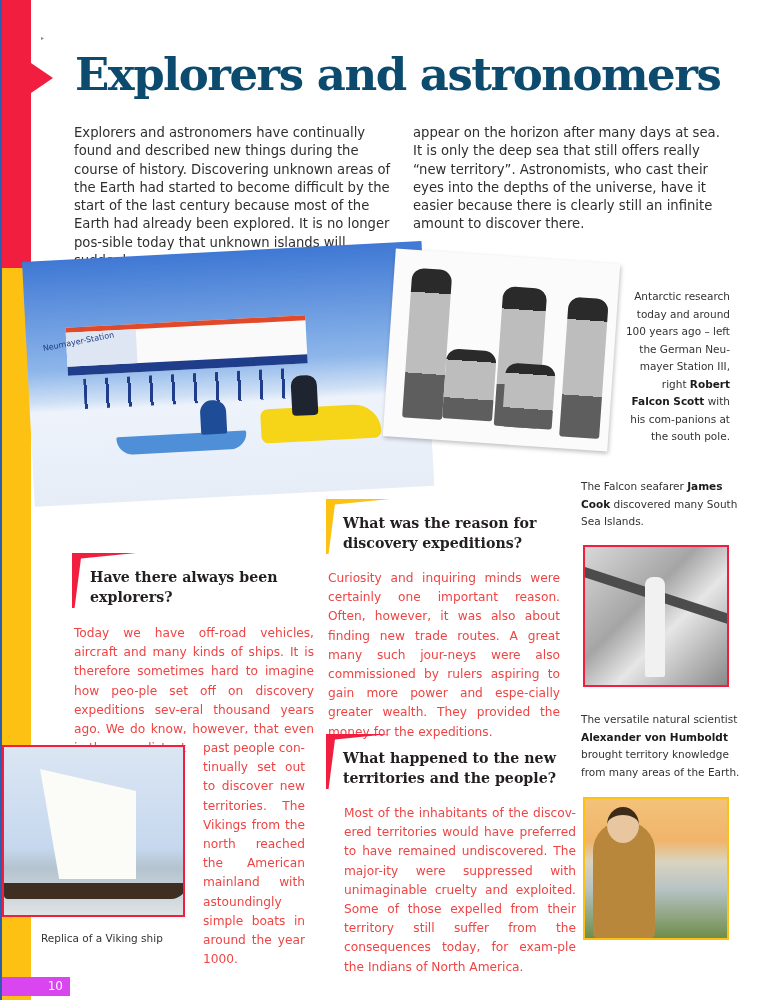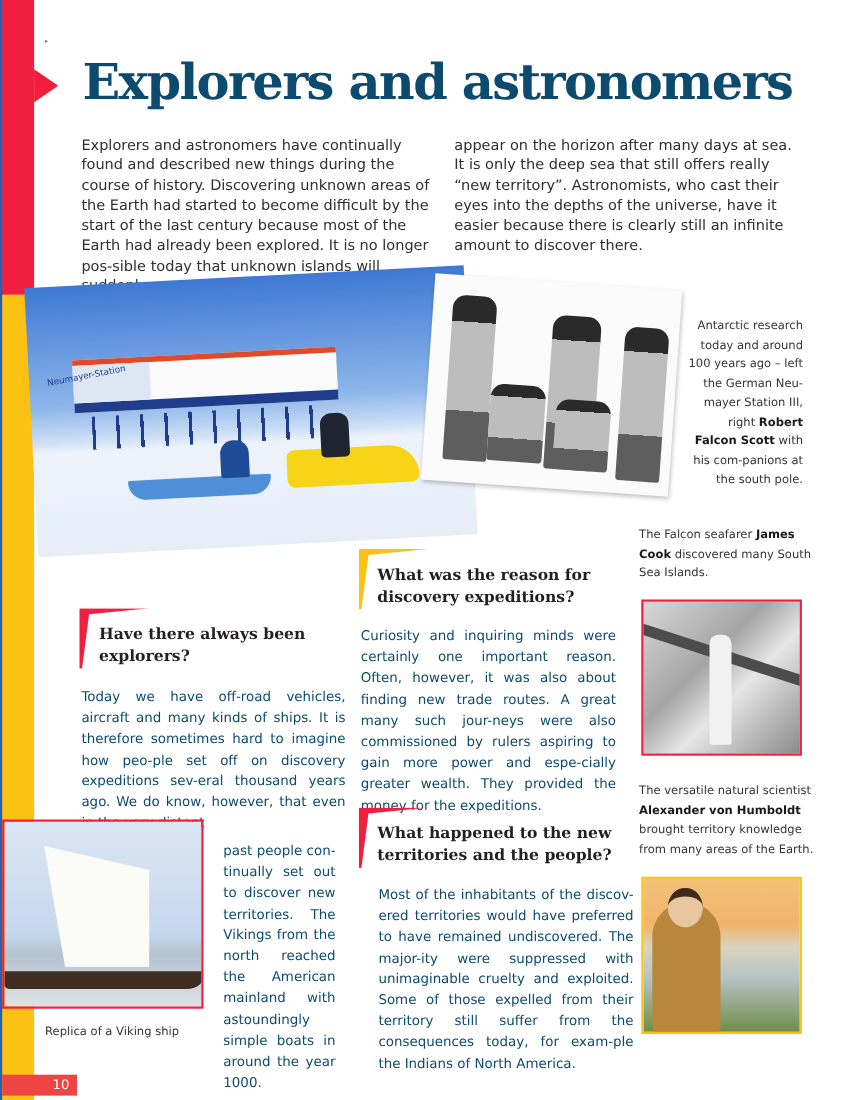--- a/index.html
+++ b/index.html
@@ -65,23 +65,23 @@
 
   
   .section-mark { position: absolute; width: 0; height: 0; }
   .mark-red::before, .mark-yellow::before { content: ""; position: absolute; left: 0; top: 0; width: 64px; height: 55px;
     clip-path: polygon(0 0, 100% 0, 14% 10%, 4% 100%, 0 100%); }
   .mark-red::before { background: #f11e3f; }
   .mark-yellow::before { background: #fcc112; }
 
   .section-head { position: absolute; font-family: "DejaVu Serif", serif; font-weight: bold; font-size: 14.2px;
     line-height: 20px; color: #231f20; }
-  .section-body { position: absolute; font-size: 12.2px; line-height: 19.2px; color: #0c4a6e; text-align: justify; }
+  .section-body { position: absolute; font-size: 12.2px; line-height: 19.2px; color: #ef4444; text-align: justify; }
 
-  .page-number { position: absolute; left: 2px; top: 977px; width: 68px; height: 19px; background: #ef4444;
+  .page-number { position: absolute; left: 2px; top: 977px; width: 68px; height: 19px; background: #d946ef;
     color: #fff; font-size: 12px; line-height: 19px; text-align: right; padding-right: 7px; }
 </style>
 </head>
 <body>
 
 <div class="band-blue"></div>
 <div class="band-red"></div>
 <div class="band-yellow"></div>
 <div class="band-notch"></div>
 <div class="tiny-mark">▸</div>
@@ -126,21 +126,21 @@
 </div>
 
 <div class="section-mark mark-red" style="left:72px;top:553px;"></div>
 <h2 class="section-head" style="left:90px;top:567px;width:200px;">Have there always been explorers?</h2>
 <p class="section-body" style="left:74px;top:624px;width:240px;">Today we have off-road vehicles, aircraft and many kinds of ships. It is therefore sometimes hard to imagine how peo-ple set off on discovery expeditions sev-eral thousand years ago. We do know, however, that even in the very distant</p>
 
 <div class="photo viking-photo">
   <div class="sail"></div>
   <div class="hull"></div>
 </div>
-<p class="section-body" style="left:203px;top:739px;width:102px;margin-top:25px;">past people con-tinually set out to discover new territories. The Vikings from the north reached the American mainland with astoundingly simple boats in around the year 1000.</p>
+<p class="section-body" style="left:203px;top:739px;width:102px;">past people con-tinually set out to discover new territories. The Vikings from the north reached the American mainland with astoundingly simple boats in around the year 1000.</p>
 <p class="caption cap-viking">Replica of a Viking ship</p>
 
 <div class="section-mark mark-yellow" style="left:326px;top:499px;"></div>
 <h2 class="section-head" style="left:343px;top:513px;width:210px;">What was the reason for discovery expeditions?</h2>
 <p class="section-body" style="left:328px;top:569px;width:232px;">Curiosity and inquiring minds were certainly one important reason. Often, however, it was also about finding new trade routes. A great many such jour-neys were also commissioned by rulers aspiring to gain more power and espe-cially greater wealth. They provided the money for the expeditions.</p>
 
 <div class="section-mark mark-red" style="left:326px;top:734px;"></div>
 <h2 class="section-head" style="left:343px;top:748px;width:220px;">What happened to the new territories and the people?</h2>
 <p class="section-body" style="left:344px;top:804px;width:232px;">Most of the inhabitants of the discov-ered territories would have preferred to have remained undiscovered. The major-ity were suppressed with unimaginable cruelty and exploited. Some of those expelled from their territory still suffer from the consequences today, for exam-ple the Indians of North America.</p>
 

